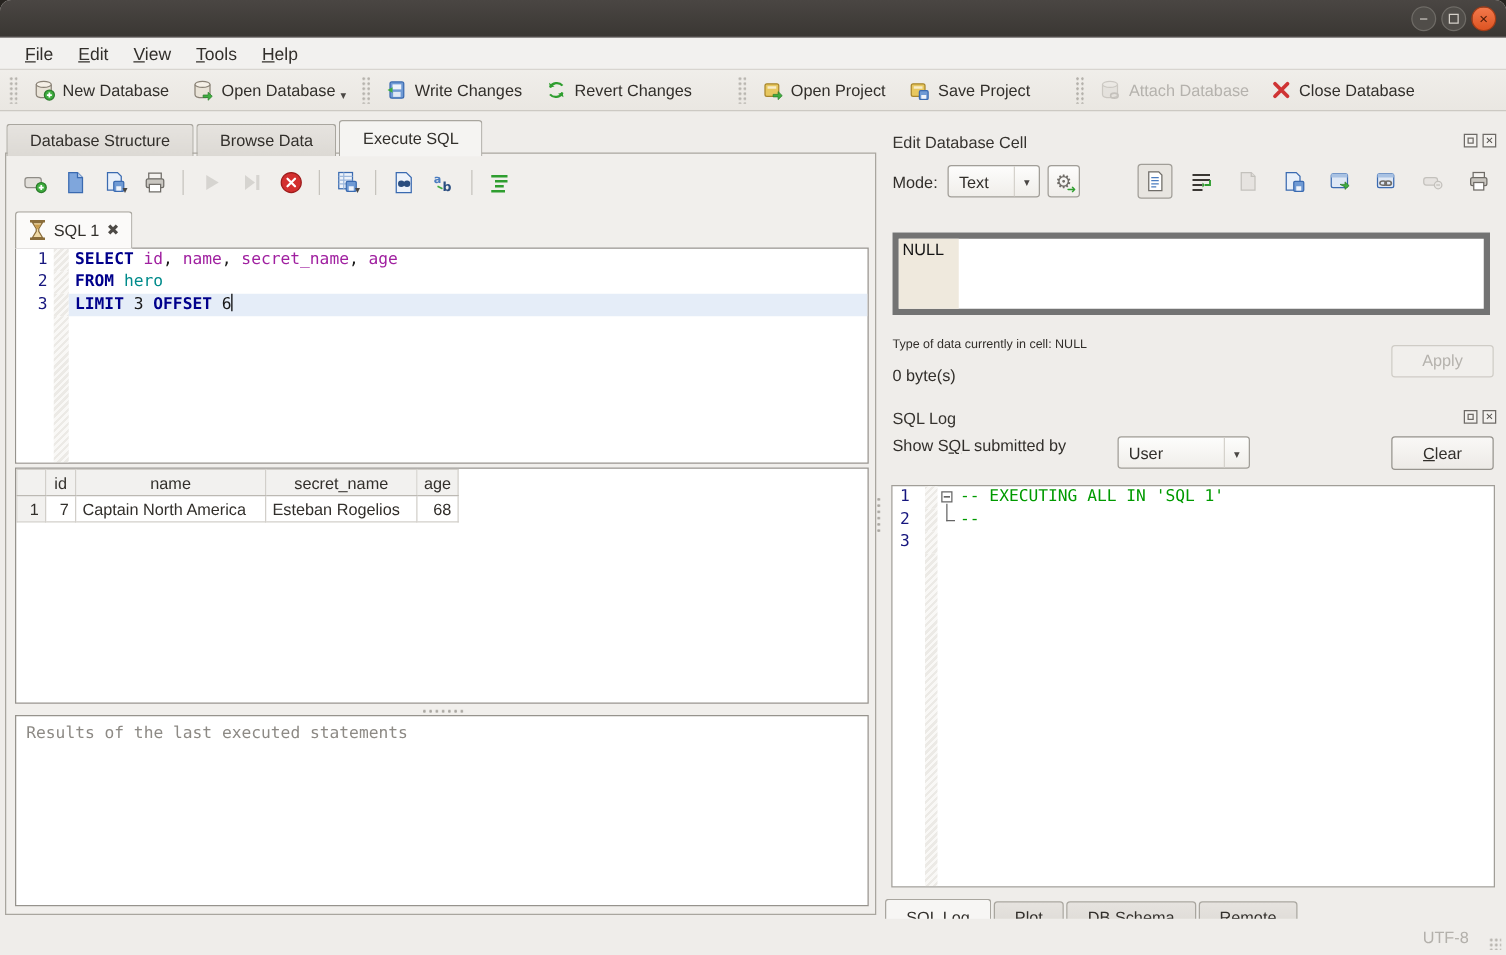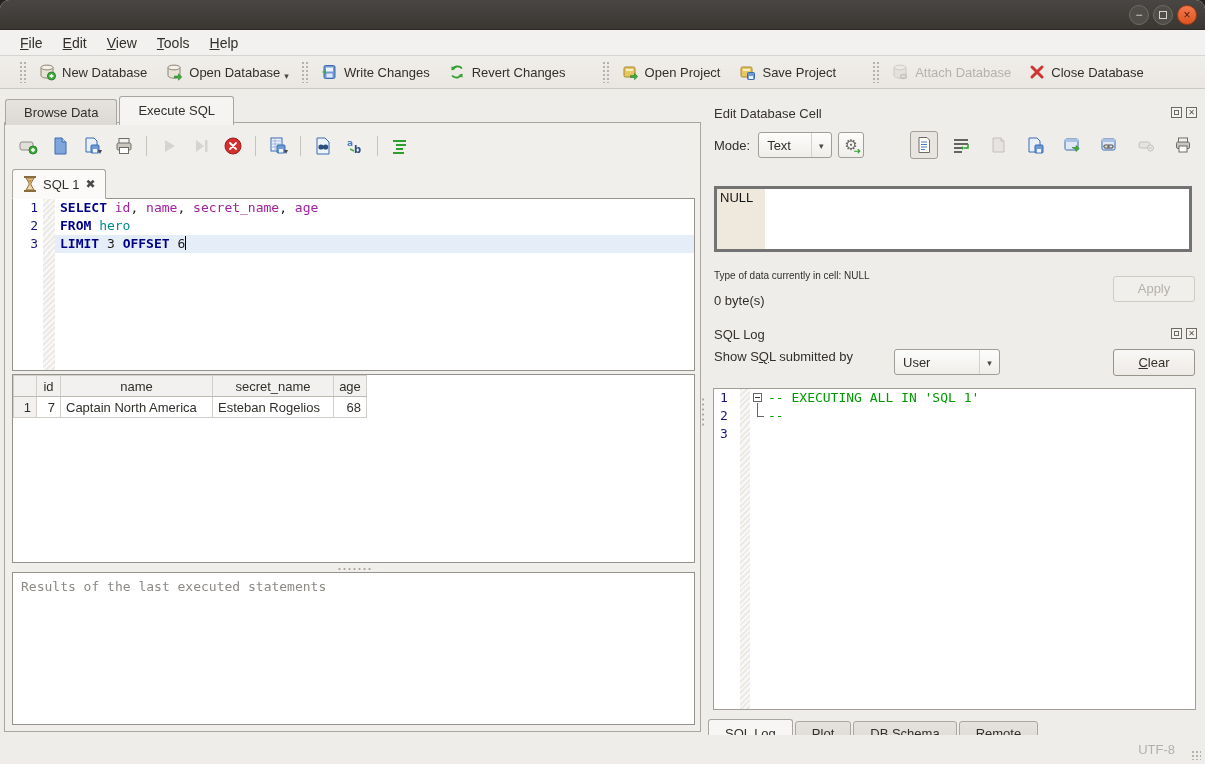--- a/index.html
+++ b/index.html
@@ -23,21 +23,21 @@
     color:#d5d1ca;font-size:12px;line-height:18px;text-align:center;cursor:default;}
   .wbtn.close{background:linear-gradient(#f3794c,#dd5422);border-color:#a23c17;color:#4a1a08;}
   .wbtn .sq{display:inline-block;width:8px;height:8px;border:1px solid #d5d1ca;margin-top:5px;}
 
   
   .menubar{height:26px;background:#f2f1ef;border-bottom:1px solid #d8d5d0;display:flex;align-items:center;padding-left:10px;}
   .menu-item{padding:3px 10px;font-size:14px;}
 
   
   .toolbar{height:33px;background:linear-gradient(#f0eeea,#eae7e2);border-bottom:1px solid #ccc9c3;
-    display:flex;align-items:center;padding:0 16px;}
+    display:flex;align-items:center;padding:0 4px;}
   .drag-handle{width:7px;height:22px;margin:0 3px;
     background-image:radial-gradient(circle,#b5b2ac 1px,transparent 1.2px);background-size:4px 4px;}
   .tbtn{display:flex;align-items:center;gap:6px;padding:4px 9px;border-radius:3px;font-size:13px;}
   .tbtn.disabled{color:var(--disabled-text);justify-content:center;}
   .tbtn.disabled svg{opacity:.4;}
   .tbtn .caret{font-size:9px;color:#4a4744;margin-left:-2px;align-self:flex-end;}
   .group-gap{width:24px;}
 
   
   .content{position:relative;height:646px;}
@@ -119,21 +119,21 @@
   .mode-combo{width:84px;margin-left:8px;}
   .sbtn{height:26px;border:1px solid #a19e98;border-radius:3px;background:linear-gradient(#fdfdfc,#f0eeea);
     display:flex;align-items:center;justify-content:center;}
   .gear-btn{width:30px;margin-left:6px;font-size:15px;color:#6f6c67;position:relative;}
   .gear-btn .ga{position:absolute;right:2px;bottom:1px;font-size:9px;color:#2f9e2f;}
   .cell-icons{display:flex;align-items:center;gap:9px;margin-left:46px;}
   .cibtn{width:28px;height:28px;display:flex;align-items:center;justify-content:center;border-radius:3px;}
   .cibtn.checked{border:1px solid #a19e98;background:#e8e5e0;}
   .cibtn.disabled svg{opacity:.45;}
 
-  .cell-editor{position:absolute;top:85px;left:8px;width:478px;height:66px;background:#fff;border:3px solid #737373;}
+  .cell-editor{position:absolute;top:85px;left:8px;width:478px;height:66px;background:#fff;border:5px solid #737373;}
   .cell-gutter{position:absolute;left:0;top:0;bottom:0;width:48px;background:#efe9dd;}
   .cell-null{position:absolute;left:3px;top:1px;font-size:13px;color:#141414;}
 
   .cell-type{position:absolute;top:169px;left:8px;font-size:10px;}
   .cell-size{position:absolute;top:192px;left:8px;font-size:13px;}
   .apply-btn{position:absolute;top:175px;right:10px;width:82px;height:26px;border:1px solid #cfccc6;border-radius:3px;
     background:#f1efec;color:var(--disabled-text);text-align:center;line-height:24px;font-size:13px;}
 
   .log-title-row{top:226px;}
   .filter-row{position:absolute;top:248px;left:8px;right:8px;height:32px;display:flex;align-items:flex-start;}
@@ -272,20 +272,21 @@
       <svg class="i" width="16" height="16" viewBox="0 0 16 16">
           <path d="M3 3l10 10M13 3L3 13" stroke="#cf3434" stroke-width="3" stroke-linecap="round"></path>
         </svg>
       <span>Close Database</span>
     </div>
   </div>
 
   <div class="content">
 
     <div class="main-tabs">
+      <div class="mtab">Database Structure</div>
       <div class="mtab">Browse Data</div>
       <div class="mtab active">Execute SQL</div>
     </div>
 
     <div class="left-frame">
 
       <div class="ed-toolbar">
         <div class="ebtn">
           <svg width="20" height="20" viewBox="0 0 20 20">
               <rect x="2" y="6" width="13" height="8" rx="2" fill="#e2dfda" stroke="#8f8c86"></rect>

